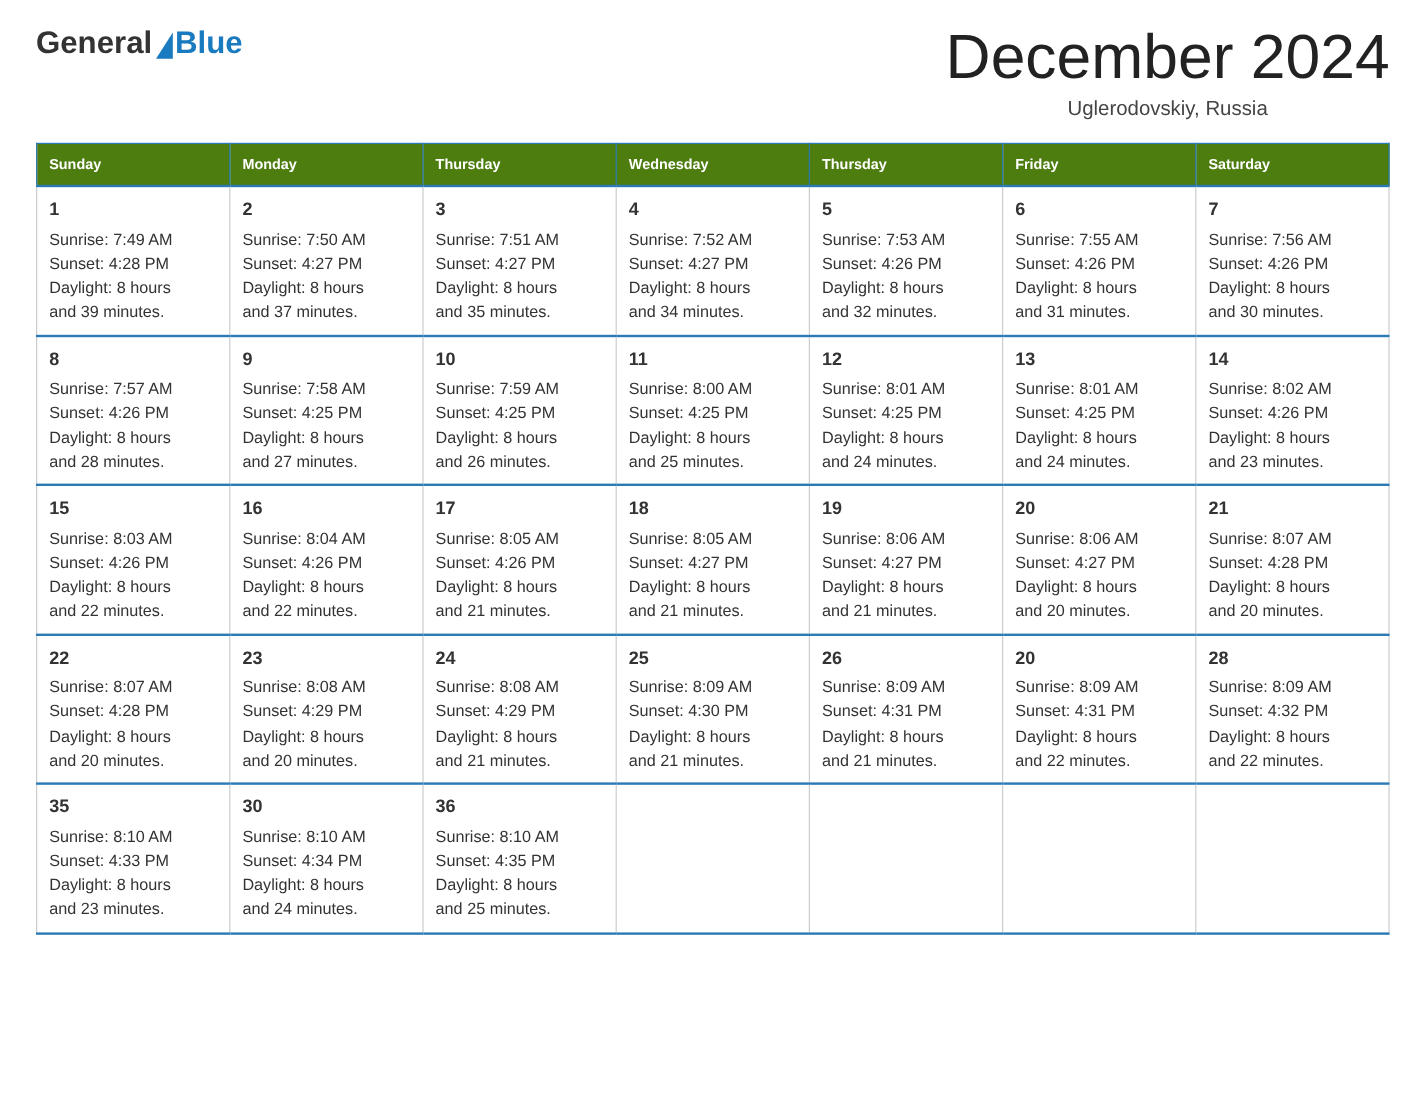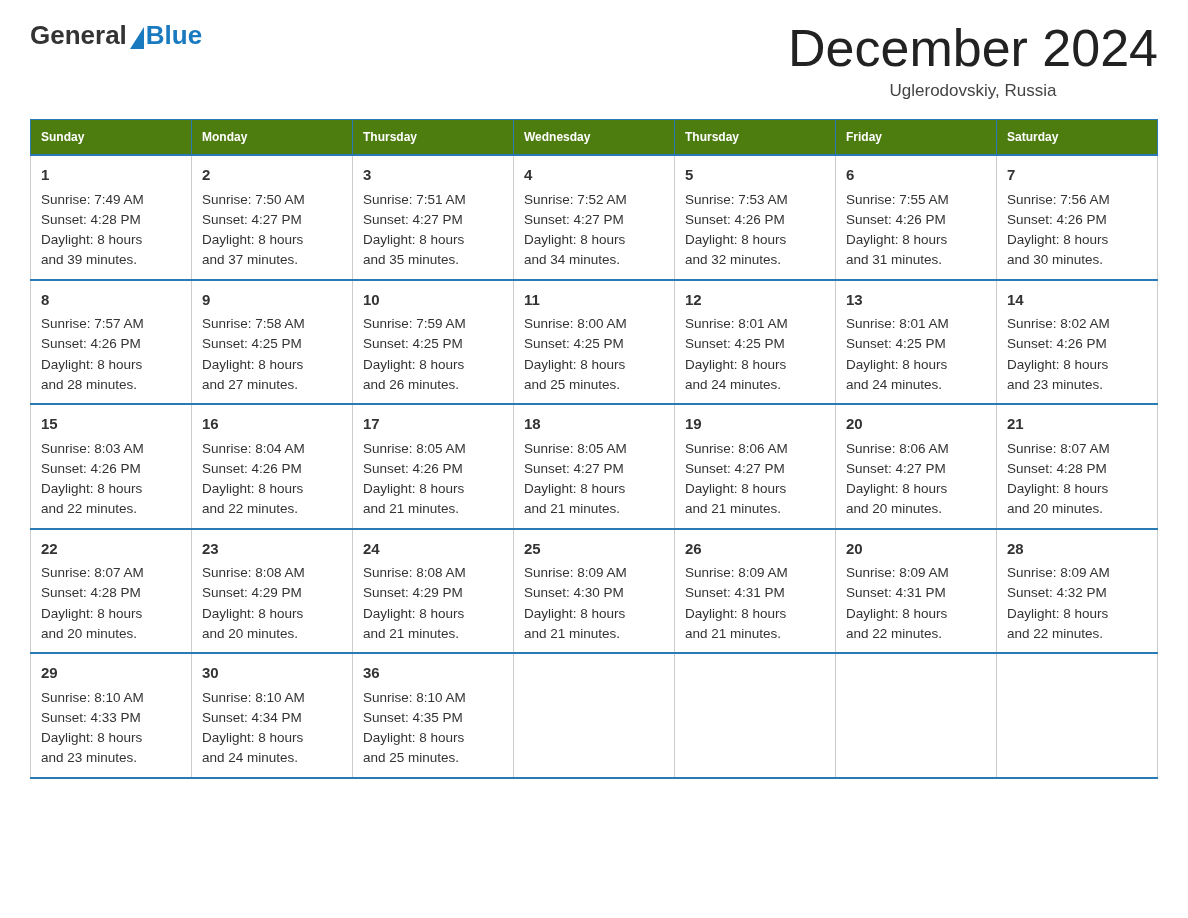--- a/index.html
+++ b/index.html
@@ -165,21 +165,21 @@
       <tr class="row-border-top">
         <td><span class="day-num">22</span>Sunrise: 8:07 AM<br>Sunset: 4:28 PM<br>Daylight: 8 hours<br>and 20 minutes.</td>
         <td><span class="day-num">23</span>Sunrise: 8:08 AM<br>Sunset: 4:29 PM<br>Daylight: 8 hours<br>and 20 minutes.</td>
         <td><span class="day-num">24</span>Sunrise: 8:08 AM<br>Sunset: 4:29 PM<br>Daylight: 8 hours<br>and 21 minutes.</td>
         <td><span class="day-num">25</span>Sunrise: 8:09 AM<br>Sunset: 4:30 PM<br>Daylight: 8 hours<br>and 21 minutes.</td>
         <td><span class="day-num">26</span>Sunrise: 8:09 AM<br>Sunset: 4:31 PM<br>Daylight: 8 hours<br>and 21 minutes.</td>
         <td><span class="day-num">20</span>Sunrise: 8:09 AM<br>Sunset: 4:31 PM<br>Daylight: 8 hours<br>and 22 minutes.</td>
         <td><span class="day-num">28</span>Sunrise: 8:09 AM<br>Sunset: 4:32 PM<br>Daylight: 8 hours<br>and 22 minutes.</td>
       </tr>
       <tr class="row-border-top">
-        <td><span class="day-num">29</span>Sunrise: 8:10 AM<br>Sunset: 4:33 PM<br>Daylight: 8 hours<br>and 23 minutes.</td>
+        <td><span class="day-num">35</span>Sunrise: 8:10 AM<br>Sunset: 4:33 PM<br>Daylight: 8 hours<br>and 23 minutes.</td>
         <td><span class="day-num">30</span>Sunrise: 8:10 AM<br>Sunset: 4:34 PM<br>Daylight: 8 hours<br>and 24 minutes.</td>
         <td><span class="day-num">36</span>Sunrise: 8:10 AM<br>Sunset: 4:35 PM<br>Daylight: 8 hours<br>and 25 minutes.</td>
         <td class="empty-cell"></td>
         <td class="empty-cell"></td>
         <td class="empty-cell"></td>
         <td class="empty-cell"></td>
       </tr>
     </tbody>
 </table>
 

